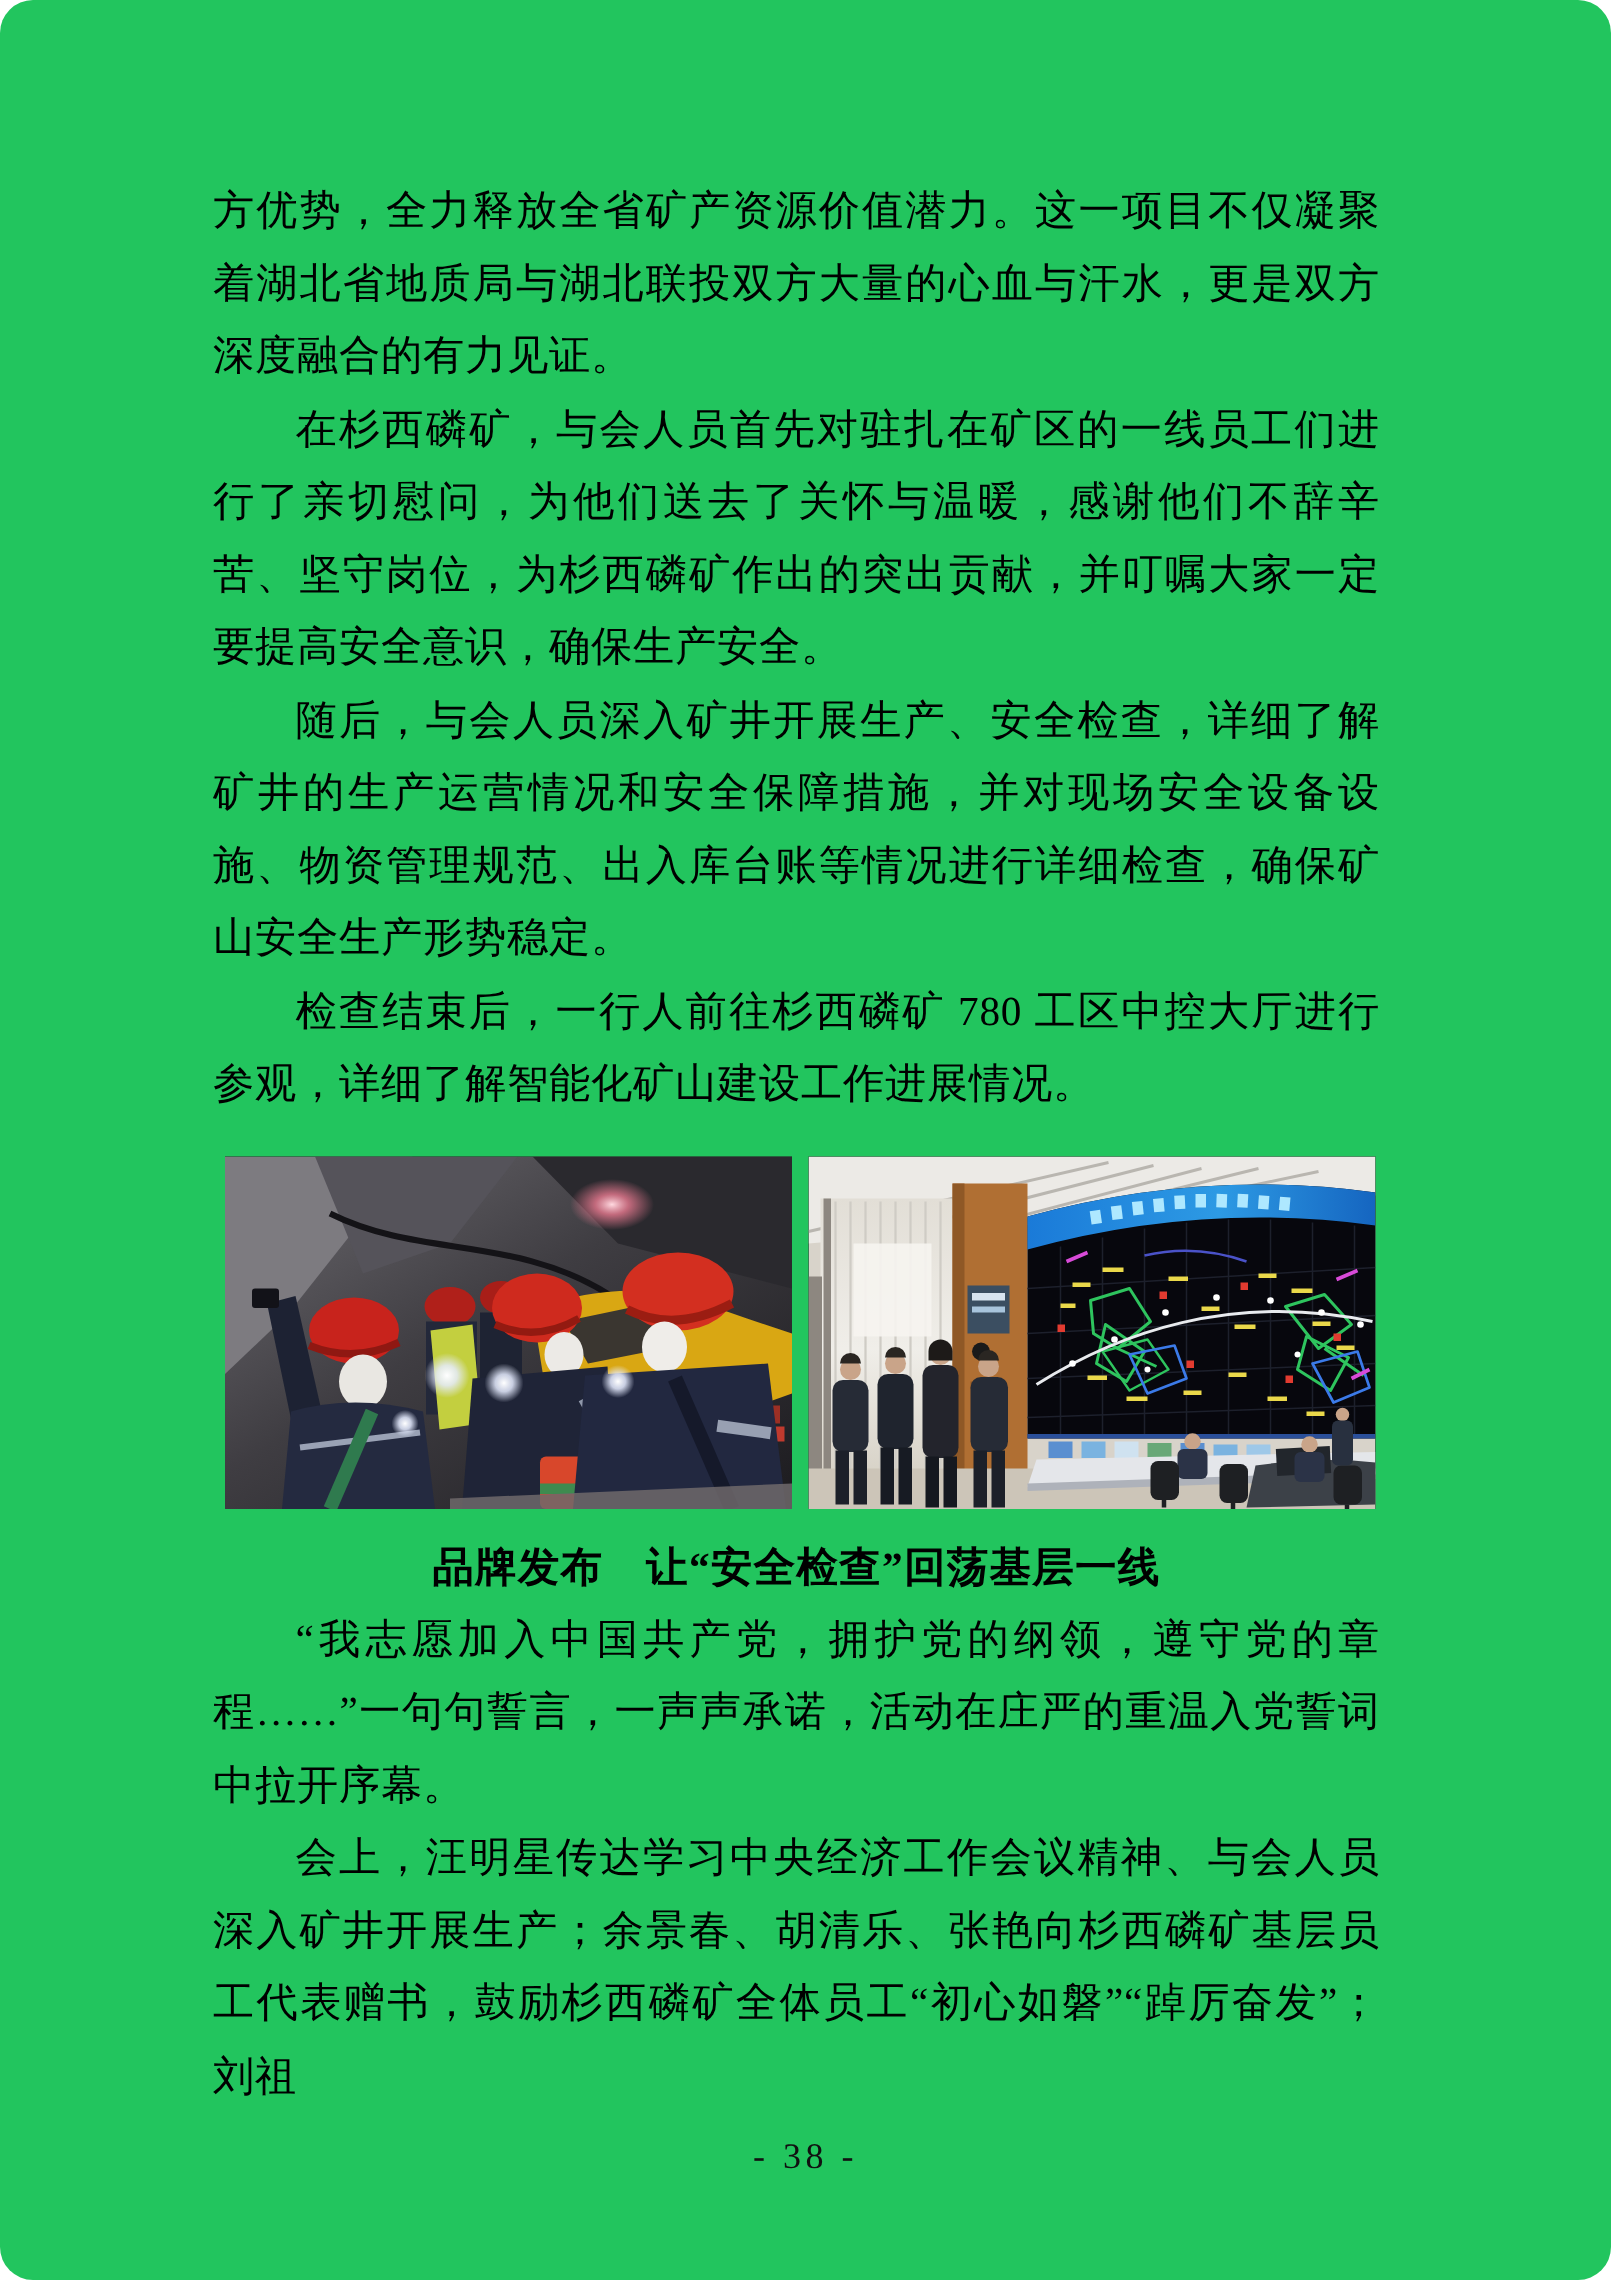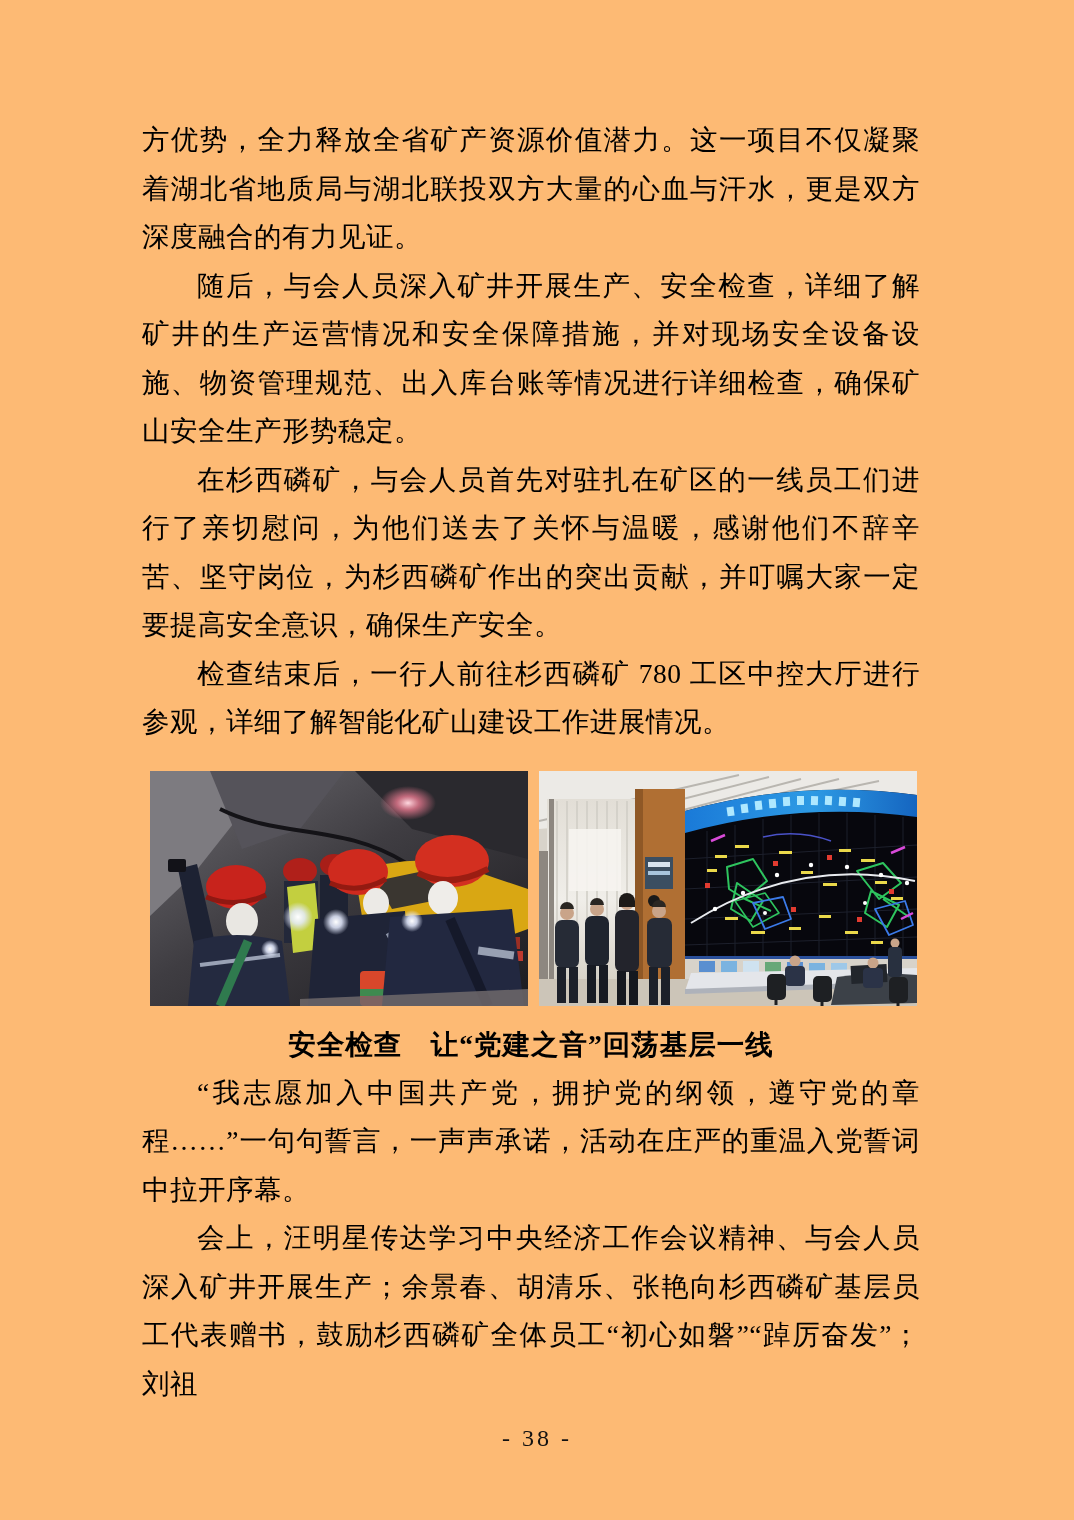--- a/index.html
+++ b/index.html
@@ -1,39 +1,39 @@
 <!DOCTYPE html>
 <html><head>
 <meta charset="utf-8">
 <style>
   html,body{margin:0;padding:0;background:#ffffff;}
   body{width:1074px;height:1520px;overflow:hidden;position:relative;
        font-family:"Liberation Serif","DejaVu Serif",serif;color:#000;}
-  .page{position:absolute;inset:0;background:#fdba74;}
+  .page{position:absolute;inset:0;background:#22c55e;border-radius:22px;}
   .content{position:absolute;left:142px;top:116px;width:778px;}
   .para{margin:0;font-size:27.5px;line-height:48.5px;text-align:justify;
         text-justify:inter-ideograph;text-indent:2em;letter-spacing:0.5px;}
   .para.no-indent{text-indent:0;}
   .figure-row{display:flex;gap:11px;margin:24px 0 0 8px;padding:0;}
   .photo-frame{width:378px;height:235px;overflow:hidden;background:#222;flex:0 0 auto;}
   .photo-frame svg{display:block;}
   .caption{margin:15px 0 0 0;font-size:27.5px;line-height:48px;font-weight:bold;
            text-align:center;text-indent:0;letter-spacing:1px;}
   .page-number{position:absolute;left:0;right:0;bottom:68px;text-align:center;
                font-size:24px;letter-spacing:3px;color:#111;}
 </style>
 </head>
 <body>
 
 <div class="page">
   <div class="content">
 
     <p class="para no-indent">方优势，全力释放全省矿产资源价值潜力。这一项目不仅凝聚着湖北省地质局与湖北联投双方大量的心血与汗水，更是双方深度融合的有力见证。</p>
+    <p class="para">在杉西磷矿，与会人员首先对驻扎在矿区的一线员工们进行了亲切慰问，为他们送去了关怀与温暖，感谢他们不辞辛苦、坚守岗位，为杉西磷矿作出的突出贡献，并叮嘱大家一定要提高安全意识，确保生产安全。</p>
     <p class="para">随后，与会人员深入矿井开展生产、安全检查，详细了解矿井的生产运营情况和安全保障措施，并对现场安全设备设施、物资管理规范、出入库台账等情况进行详细检查，确保矿山安全生产形势稳定。</p>
-    <p class="para">在杉西磷矿，与会人员首先对驻扎在矿区的一线员工们进行了亲切慰问，为他们送去了关怀与温暖，感谢他们不辞辛苦、坚守岗位，为杉西磷矿作出的突出贡献，并叮嘱大家一定要提高安全意识，确保生产安全。</p>
     <p class="para">检查结束后，一行人前往杉西磷矿 780 工区中控大厅进行参观，详细了解智能化矿山建设工作进展情况。</p>
 
     <div class="figure-row">
 
       <div class="photo-frame" title="井下巷道内，佩戴红色安全帽和白色口罩、身穿深蓝色工装的人员进行检查，身后停有黄色矿用车辆">
         <svg width="378" height="235" viewBox="0 0 378 235" role="img">
           <defs>
             <linearGradient id="rock" x1="0" y1="0" x2="1" y2="1">
               <stop offset="0%" stop-color="#6e6c71"></stop>
               <stop offset="45%" stop-color="#3f3d42"></stop>
@@ -304,21 +304,21 @@
 
           <g>
             <circle cx="356" cy="172" r="4.5" fill="#c9a489"></circle>
             <rect x="349" y="176" width="14" height="30" rx="4" fill="#28303f"></rect>
           </g>
         </svg>
       </div>
 
     </div>
 
-    <p class="caption">安全检查　让“党建之音”回荡基层一线</p>
+    <p class="caption">品牌发布　让“安全检查”回荡基层一线</p>
 
     <p class="para">“我志愿加入中国共产党，拥护党的纲领，遵守党的章程……”一句句誓言，一声声承诺，活动在庄严的重温入党誓词中拉开序幕。</p>
     <p class="para">会上，汪明星传达学习中央经济工作会议精神、与会人员深入矿井开展生产；余景春、胡清乐、张艳向杉西磷矿基层员工代表赠书，鼓励杉西磷矿全体员工“初心如磐”“踔厉奋发”；刘祖</p>
 
   </div>
 
   <div class="page-number">- 38 -</div>
 </div>
 
 </body></html>

